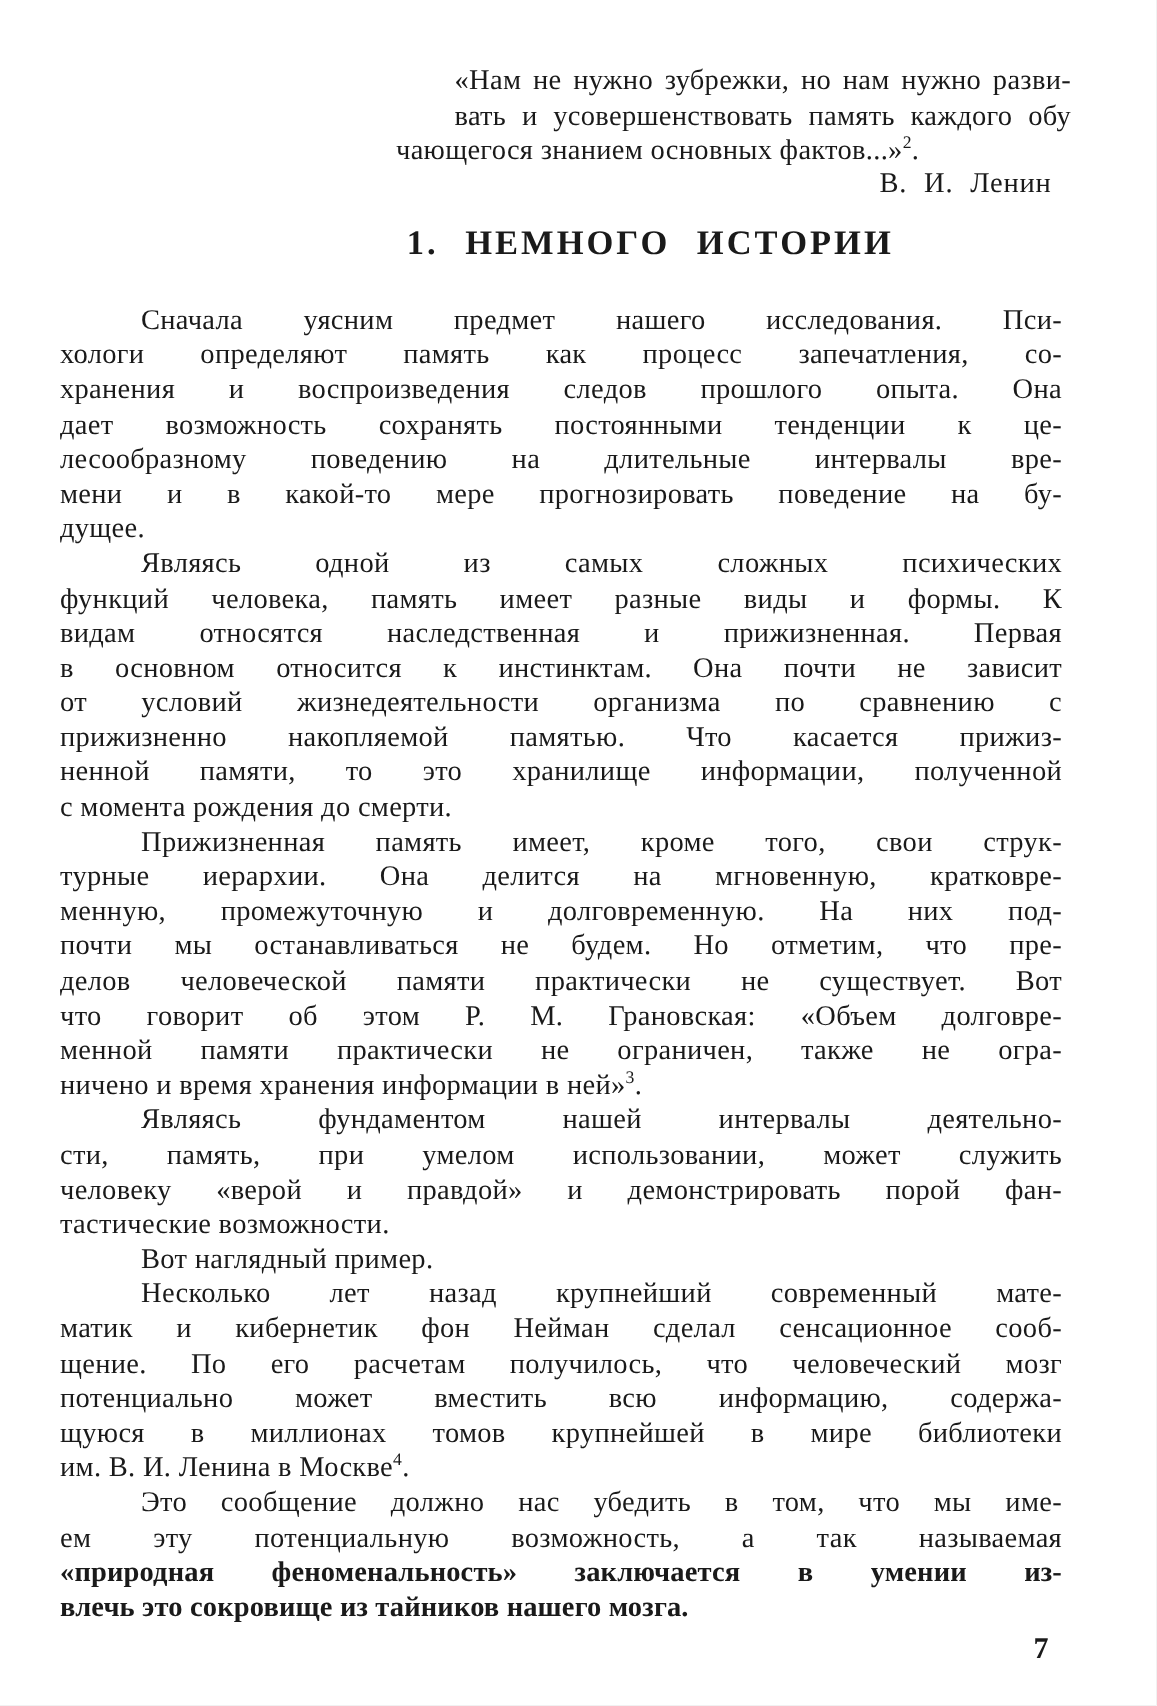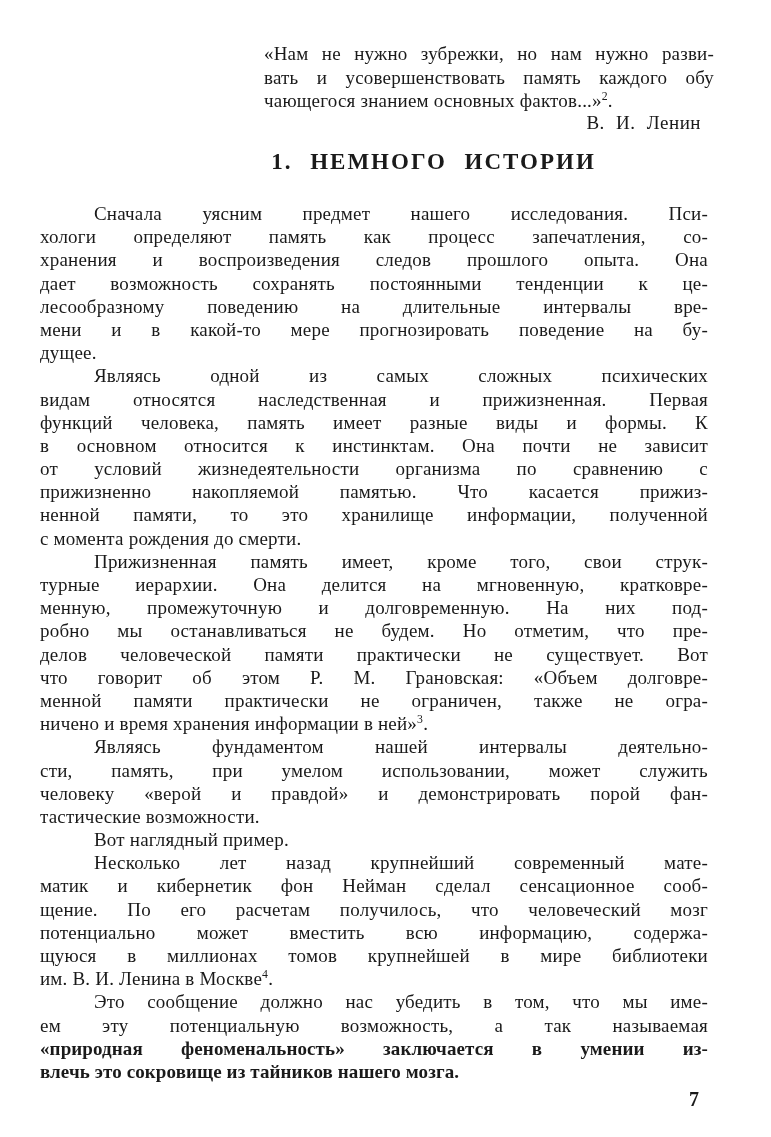--- a/index.html
+++ b/index.html
@@ -23,20 +23,21 @@
     left: 264px;
     top: 42px;
     width: 450px;
     font-size: 19px;
     line-height: 23.5px;
     letter-spacing: 0.2px;
   }
   .epigraph .eline.just {
     text-align: justify;
     text-align-last: justify;
+    margin-left: 39px;
   }
   .attribution {
     position: absolute;
     top: 112px;
     right: 70px;
     font-size: 19px;
     font-weight: normal;
     word-spacing: 6px;
     letter-spacing: 0.5px;
   }
@@ -107,33 +108,33 @@
         <div class="bl just ind">Сначала уясним предмет нашего исследования. Пси-</div>
         <div class="bl just">хологи определяют память как процесс запечатления, со-</div>
         <div class="bl just">хранения и воспроизведения следов прошлого опыта. Она</div>
         <div class="bl just">дает возможность сохранять постоянными тенденции к це-</div>
         <div class="bl just">лесообразному поведению на длительные интервалы вре-</div>
         <div class="bl just">мени и в какой-то мере прогнозировать поведение на бу-</div>
         <div class="bl">дущее.</div>
       </div>
       <div>
         <div class="bl just ind">Являясь одной из самых сложных психических</div>
+        <div class="bl just">функций человека, память имеет разные виды и формы. К</div>
         <div class="bl just">видам относятся наследственная и прижизненная. Первая</div>
-        <div class="bl just">функций человека, память имеет разные виды и формы. К</div>
         <div class="bl just">в основном относится к инстинктам. Она почти не зависит</div>
         <div class="bl just">от условий жизнедеятельности организма по сравнению с</div>
         <div class="bl just">прижизненно накопляемой памятью. Что касается прижиз-</div>
         <div class="bl just">ненной памяти, то это хранилище информации, полученной</div>
         <div class="bl">с момента рождения до смерти.</div>
       </div>
       <div>
         <div class="bl just ind">Прижизненная память имеет, кроме того, свои струк-</div>
         <div class="bl just">турные иерархии. Она делится на мгновенную, кратковре-</div>
         <div class="bl just">менную, промежуточную и долговременную. На них под-</div>
-        <div class="bl just">робно мы останавливаться не будем. Но отметим, что пре-</div>
+        <div class="bl just">почти мы останавливаться не будем. Но отметим, что пре-</div>
         <div class="bl just">делов человеческой памяти практически не существует. Вот</div>
         <div class="bl just">что говорит об этом Р. М. Грановская: «Объем долговре-</div>
         <div class="bl just">менной памяти практически не ограничен, также не огра-</div>
         <div class="bl">ничено и время хранения информации в ней»<sup>3</sup>.</div>
       </div>
       <div>
         <div class="bl just ind">Являясь фундаментом нашей интервалы деятельно-</div>
         <div class="bl just">сти, память, при умелом использовании, может служить</div>
         <div class="bl just">человеку «верой и правдой» и демонстрировать порой фан-</div>
         <div class="bl">тастические возможности.</div>

